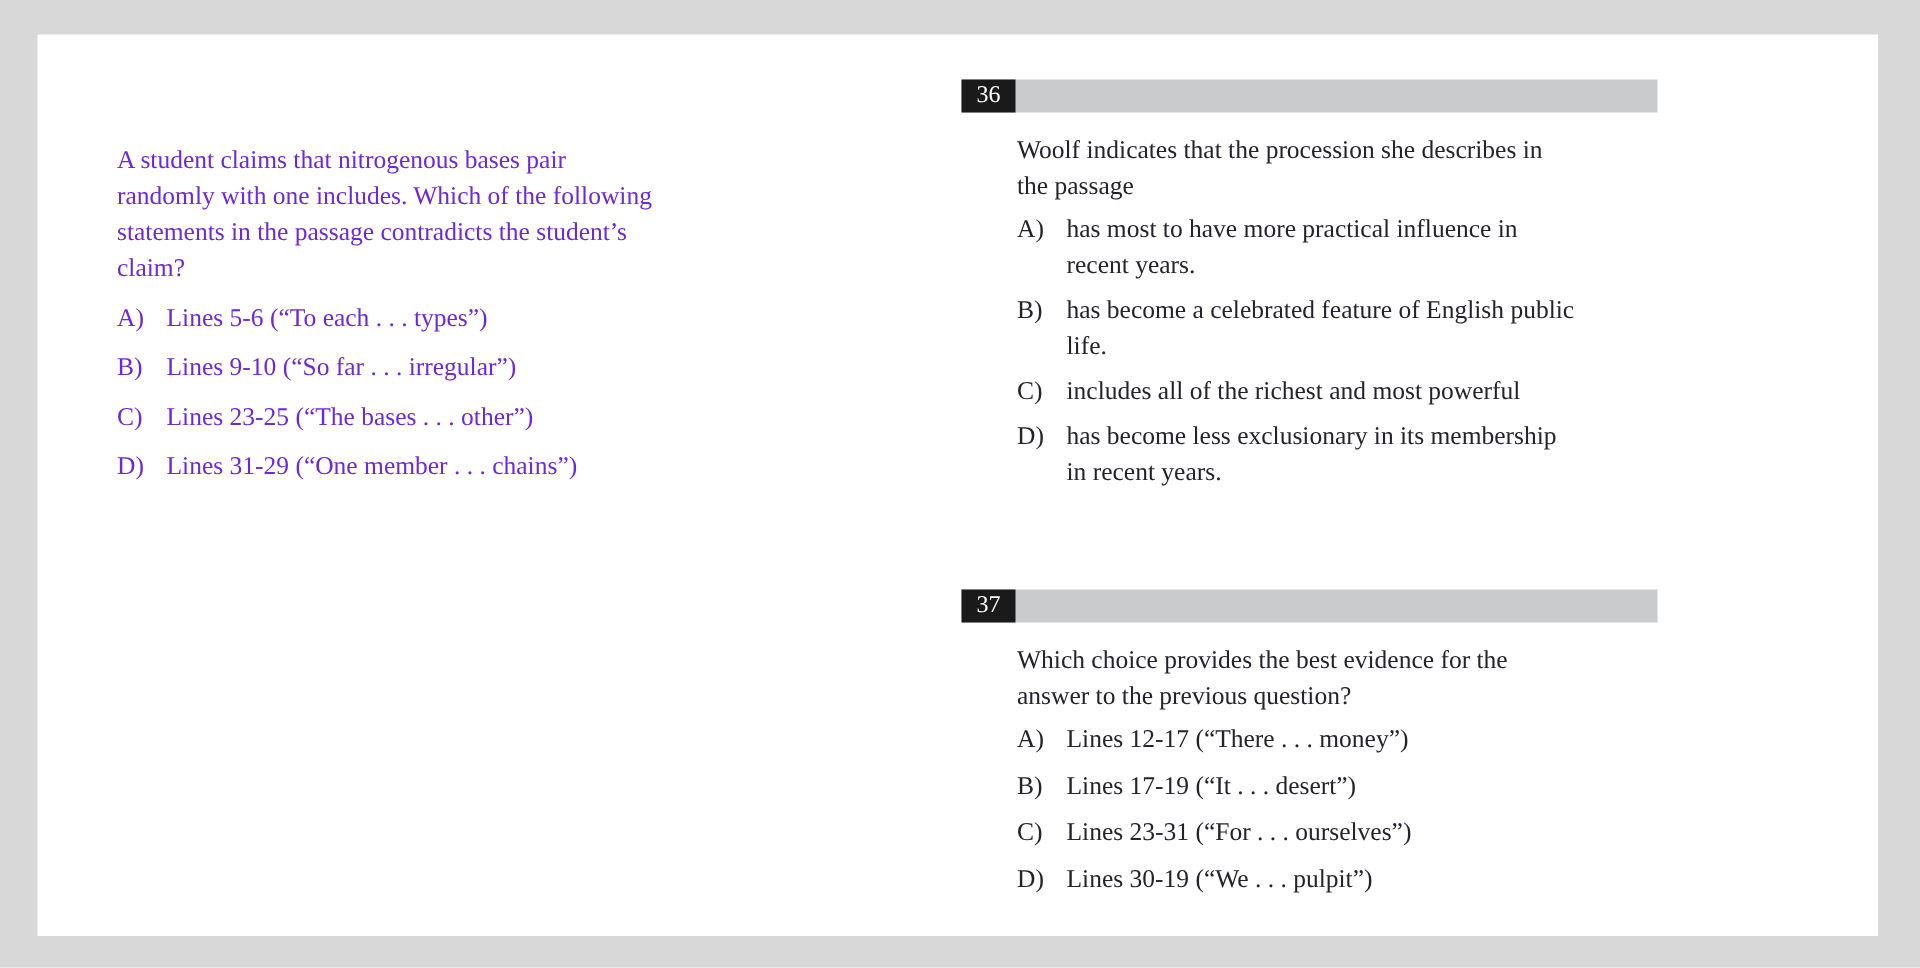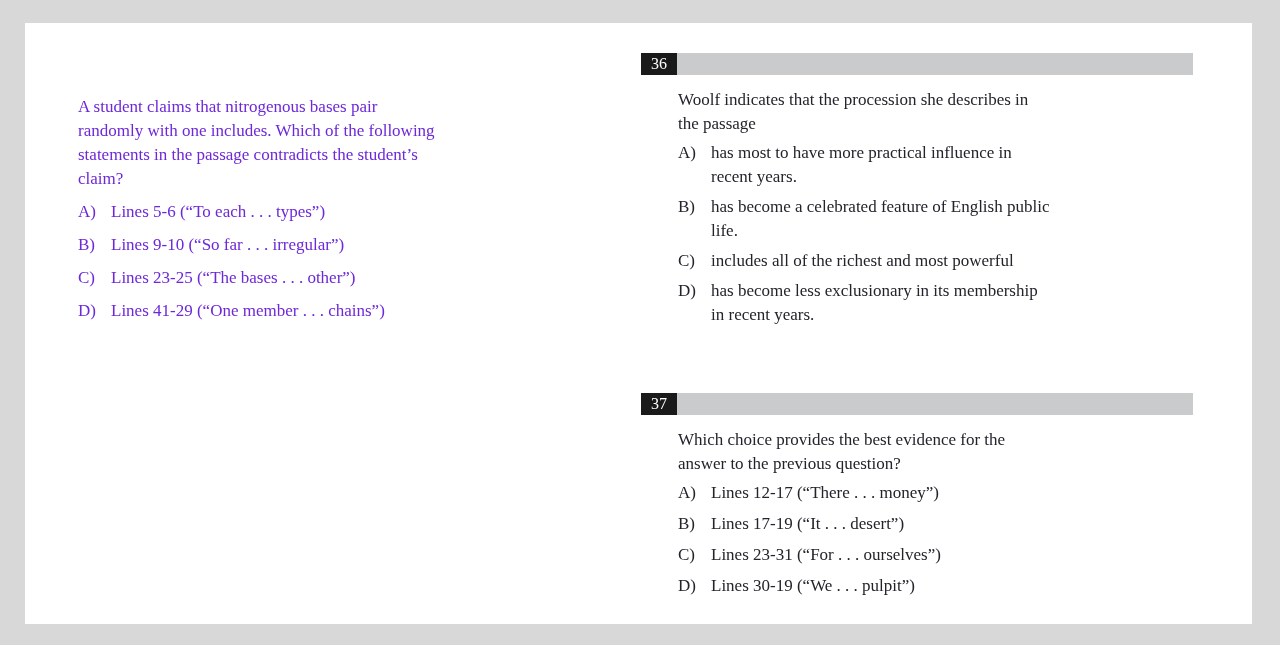--- a/index.html
+++ b/index.html
@@ -36,21 +36,21 @@
     flex: 0 0 33px;
     font-size: 17px; line-height: 24px;
   }
   .choice .ctext { font-size: 17px; line-height: 24px; }
   .choice .ctext .line { display: block; white-space: nowrap; }
 
   .rq { position: absolute; left: 0; width: 464px; }
   .rq-36 { top: 0; }
   .rq-37 { top: 340px; }
   .qbar {
-    width: 552px; height: 22px;
+    width: 464px; height: 22px;
     background: #c9cbcd;
   }
   .qnum-box {
     width: 36px; height: 22px;
     background: #1a1a1a;
     color: #ffffff;
     display: flex; align-items: center; justify-content: center;
     font-size: 16px;
   }
   .qbody { margin-left: 37px; margin-top: 13px; width: 427px; }
@@ -86,21 +86,21 @@
         </div>
         <div class="choice">
           <span class="letter">C)</span>
           <span class="ctext">
               <span class="line">Lines 23-25 (“The bases . . . other”)</span>
             </span>
         </div>
         <div class="choice">
           <span class="letter">D)</span>
           <span class="ctext">
-              <span class="line">Lines 41-29 (“One member . . . chains”)</span>
+              <span class="line">Lines 31-29 (“One member . . . chains”)</span>
             </span>
         </div>
       </div>
     </div>
   </div>
 
   <div class="col-right">
 
     <section class="rq rq-36">
       <div class="qbar">

